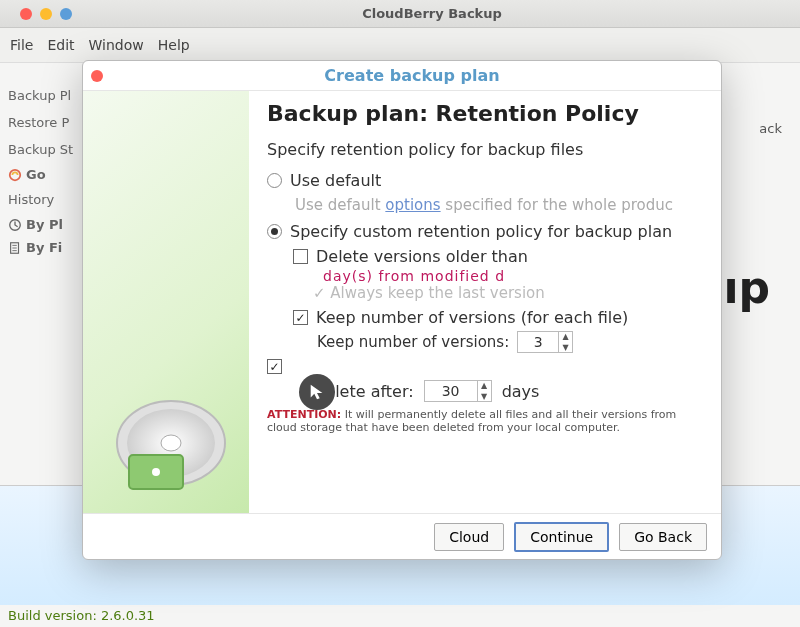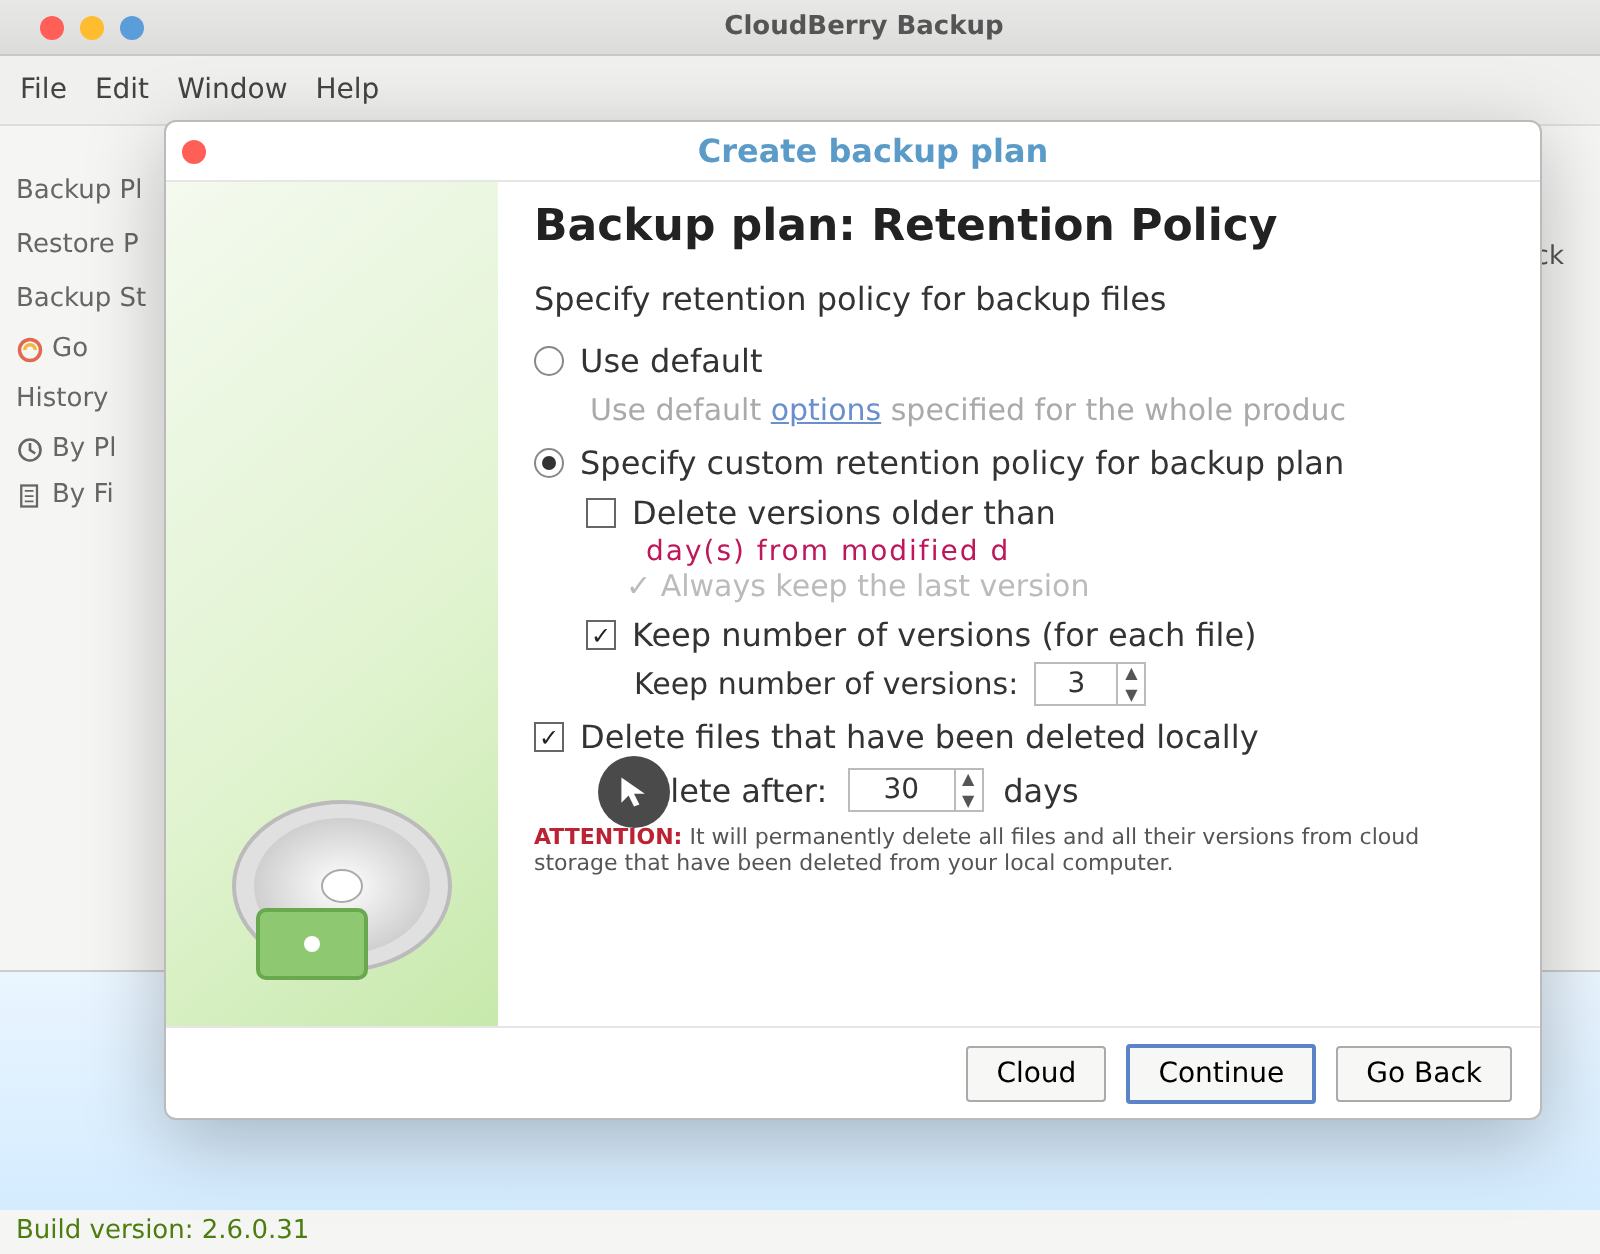--- a/index.html
+++ b/index.html
@@ -14,31 +14,31 @@
   .dot.blue { background: #5b9dd9; }
   .title { flex: 1; text-align: center; font-weight: 600; color: #555; }
 
   .menubar { height: 24px; display: flex; align-items: center; gap: 14px; padding: 17px 10px; background: #f0f0ee; border-bottom: 1px solid #ddd; }
   .menubar span { font-size: 14px; color: #444; }
 
   
   .bgcontent { position: absolute; top: 52px; left: 0; right: 0; bottom: 22px; display: flex; }
   .sidepanel { width: 80px; padding: 30px 6px 6px 6px; color: #666; font-size: 13px; }
   .sidepanel .lbl { display:block; padding: 6px 2px; white-space: nowrap; overflow:hidden; }
-  .sidepanel .item { display:flex; align-items:center; gap:4px; padding:4px 2px; }
+  .sidepanel .item { display:flex; align-items:center; gap:4px; padding:4px 2px;font-weight:bold; }
   .sidepanel .ico { width:14px; height:14px; display:inline-block; }
   .bigtext { position:absolute; right:30px; top:210px; font-size:44px; font-weight:800; color:#222; }
   .clouds { position:absolute; left:0; right:0; bottom:0; height:120px; background: linear-gradient(#eaf5ff, #d4ecff); border-top:1px solid #ccc; }
   .clouds .caption { text-align:center; color:#666; font-size:13px; padding-top:50px;}
   .bgtop { position:absolute; top:69px; right:18px; color:#555; font-size:13px;}
 
   .statusbar { position:absolute; left:8px; bottom:4px; color:#4d7c0f; font-size:13px; }
 
   
-  .dialog { position:absolute; left:82px; top:60px; width:689px; height:500px; background:#fff; border:1px solid #bbb; border-radius:6px; box-shadow:0 10px 40px rgba(0,0,0,.25); display:flex; flex-direction:column; }
+  .dialog { position:absolute; left:82px; top:60px; width:640px; height:500px; background:#fff; border:1px solid #bbb; border-radius:6px; box-shadow:0 10px 40px rgba(0,0,0,.25); display:flex; flex-direction:column; }
   .dlg-titlebar { height:30px; display:flex; align-items:center; padding:0 8px; border-bottom:1px solid #e6e6e6; }
   .dlg-titlebar .dot.red { margin-right:8px; }
   .dlg-title { flex:1; text-align:center; color:#5a9bc8; font-weight:600; font-size:16px; }
 
   .dlg-body { flex:1; display:flex; overflow:hidden; }
   .wizard-side { width:166px; background: linear-gradient(140deg,#f4faef,#e0f3cf 60%,#c7e9ac); position:relative; }
   .disc { position:absolute; left:28px; bottom:20px; width:120px; height:120px; }
   .disc svg { width:100%; height:100%; }
   .wizard-main { flex:1; padding:10px 18px 4px 18px; overflow:hidden; color:#333;}
   .wizard-main h2 { font-size:22px; font-weight:800; color:#222; margin-bottom:14px; }
@@ -191,21 +191,20 @@
           <span class="val">3</span>
           <span class="arrows">
             <span>▲</span>
             <span>▼</span>
           </span>
         </span>
       </div>
 
       <div class="checkbox-row lvl0">
         <span class="cb checked"></span>
-        <span>Delete files that have been deleted locally</span>
       </div>
 
       <div class="delete-after">
         <div class="cursor">
           <svg viewBox="0 0 20 20">
               <path d="M3 2l0 14 4-4 3 6 3-1-3-6 6 0z" fill="#fff"></path>
             </svg>
         </div>
         <span style="margin-left:10px">Delete after:</span>
         <span class="spinbox">

